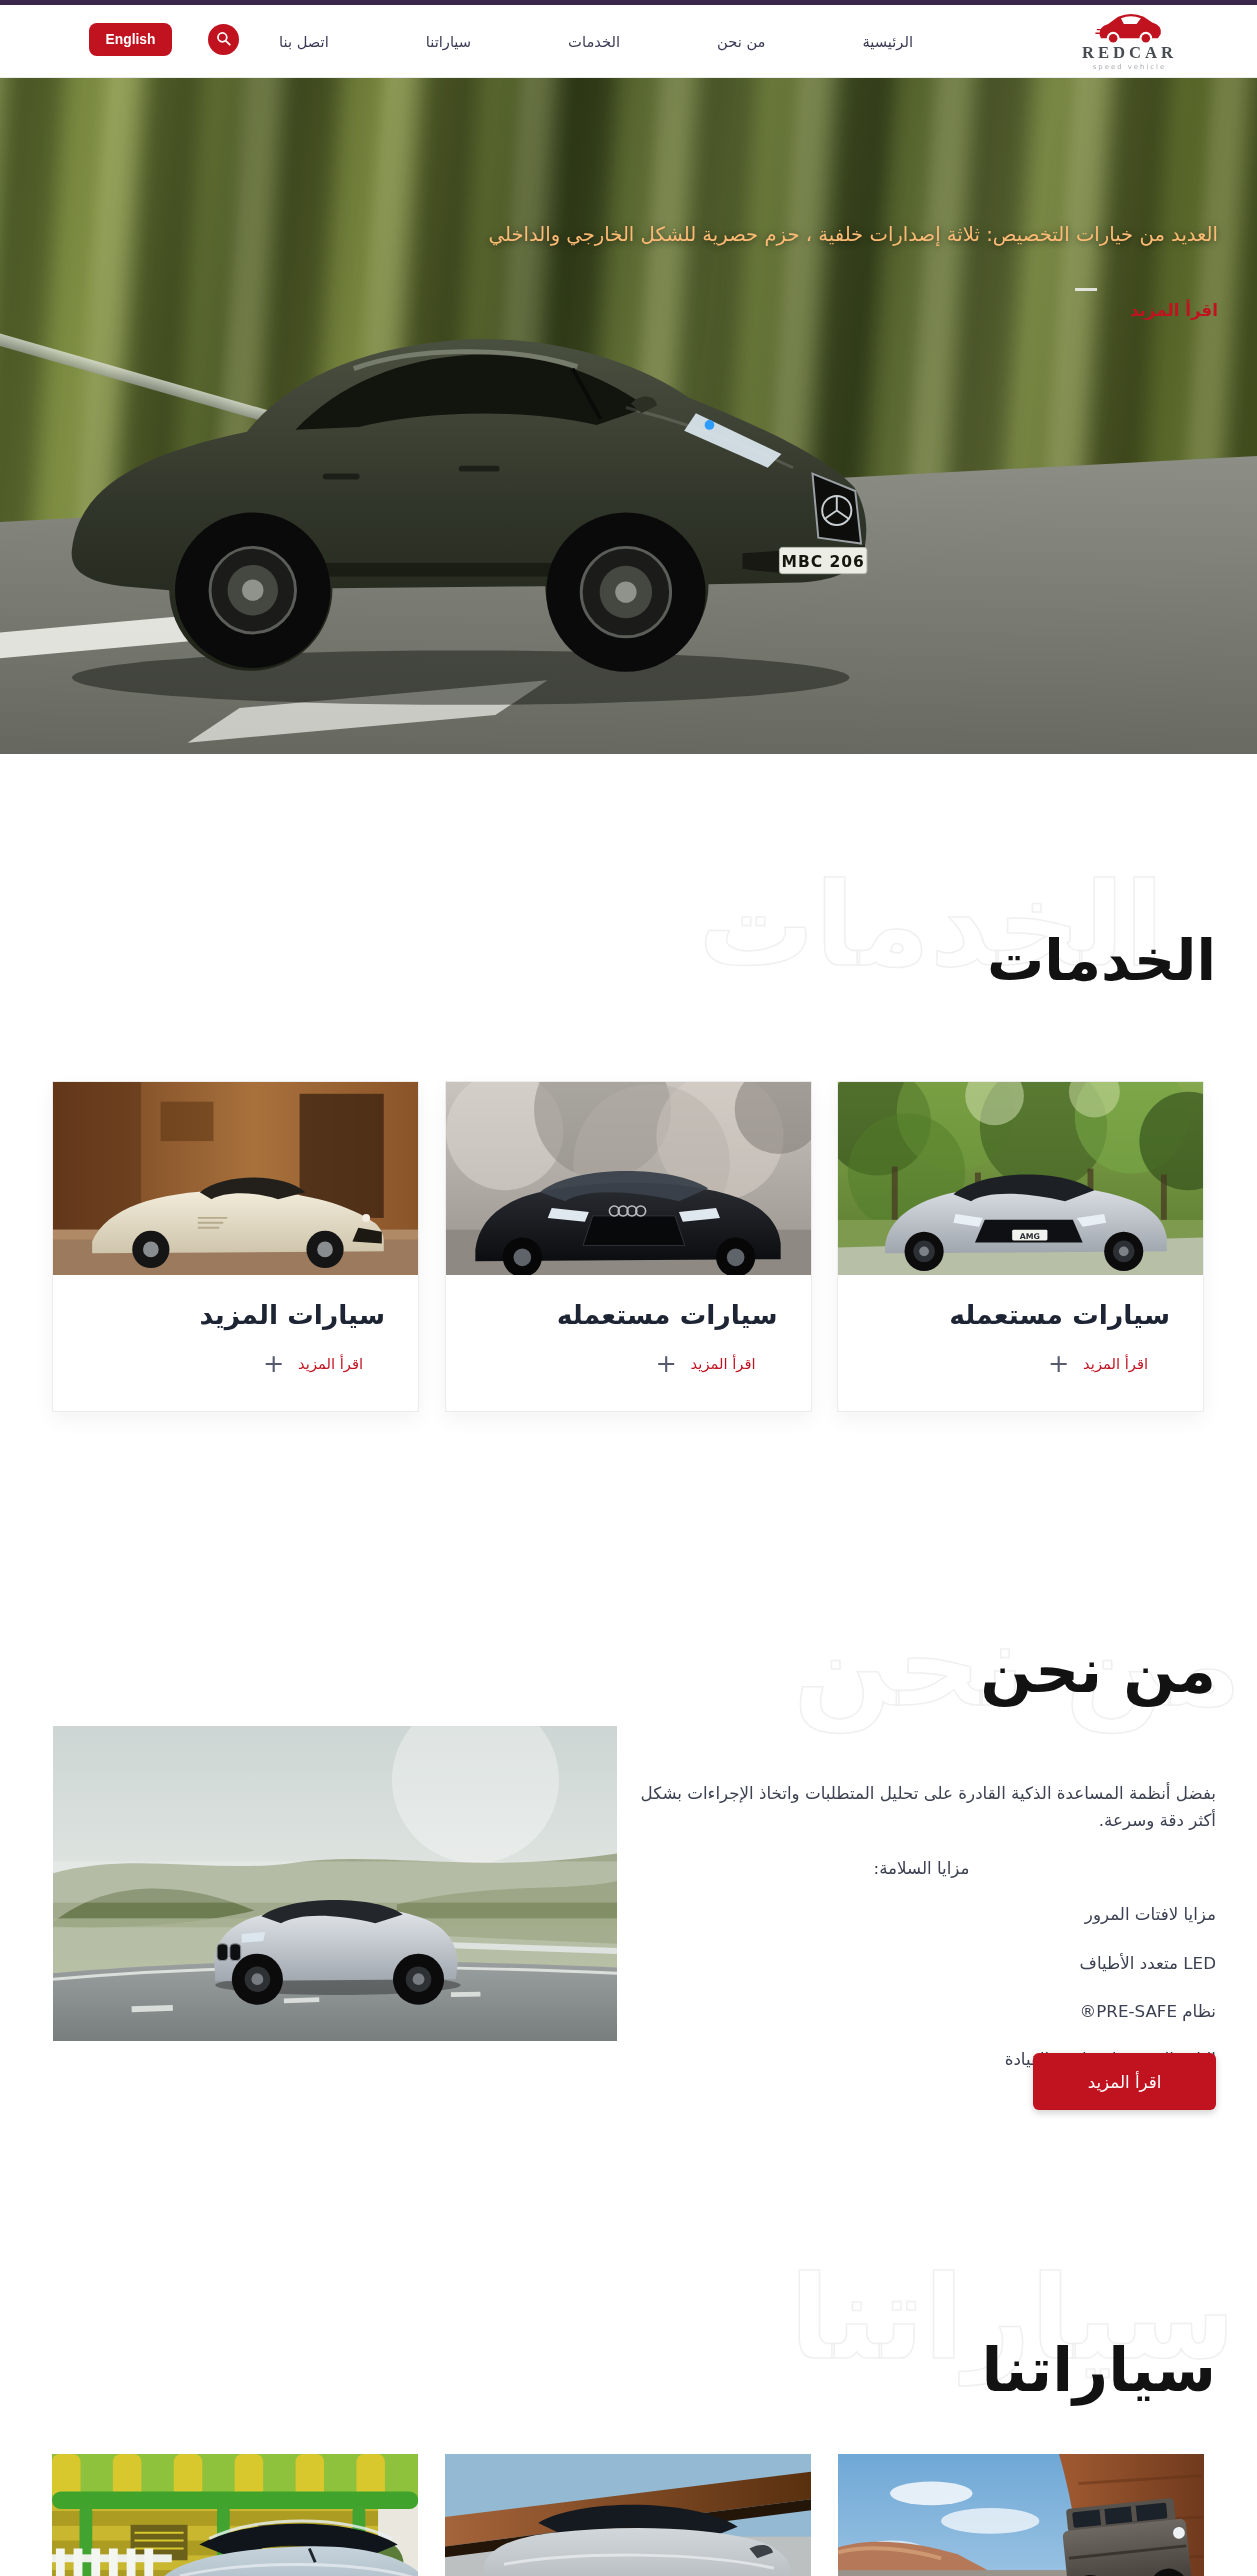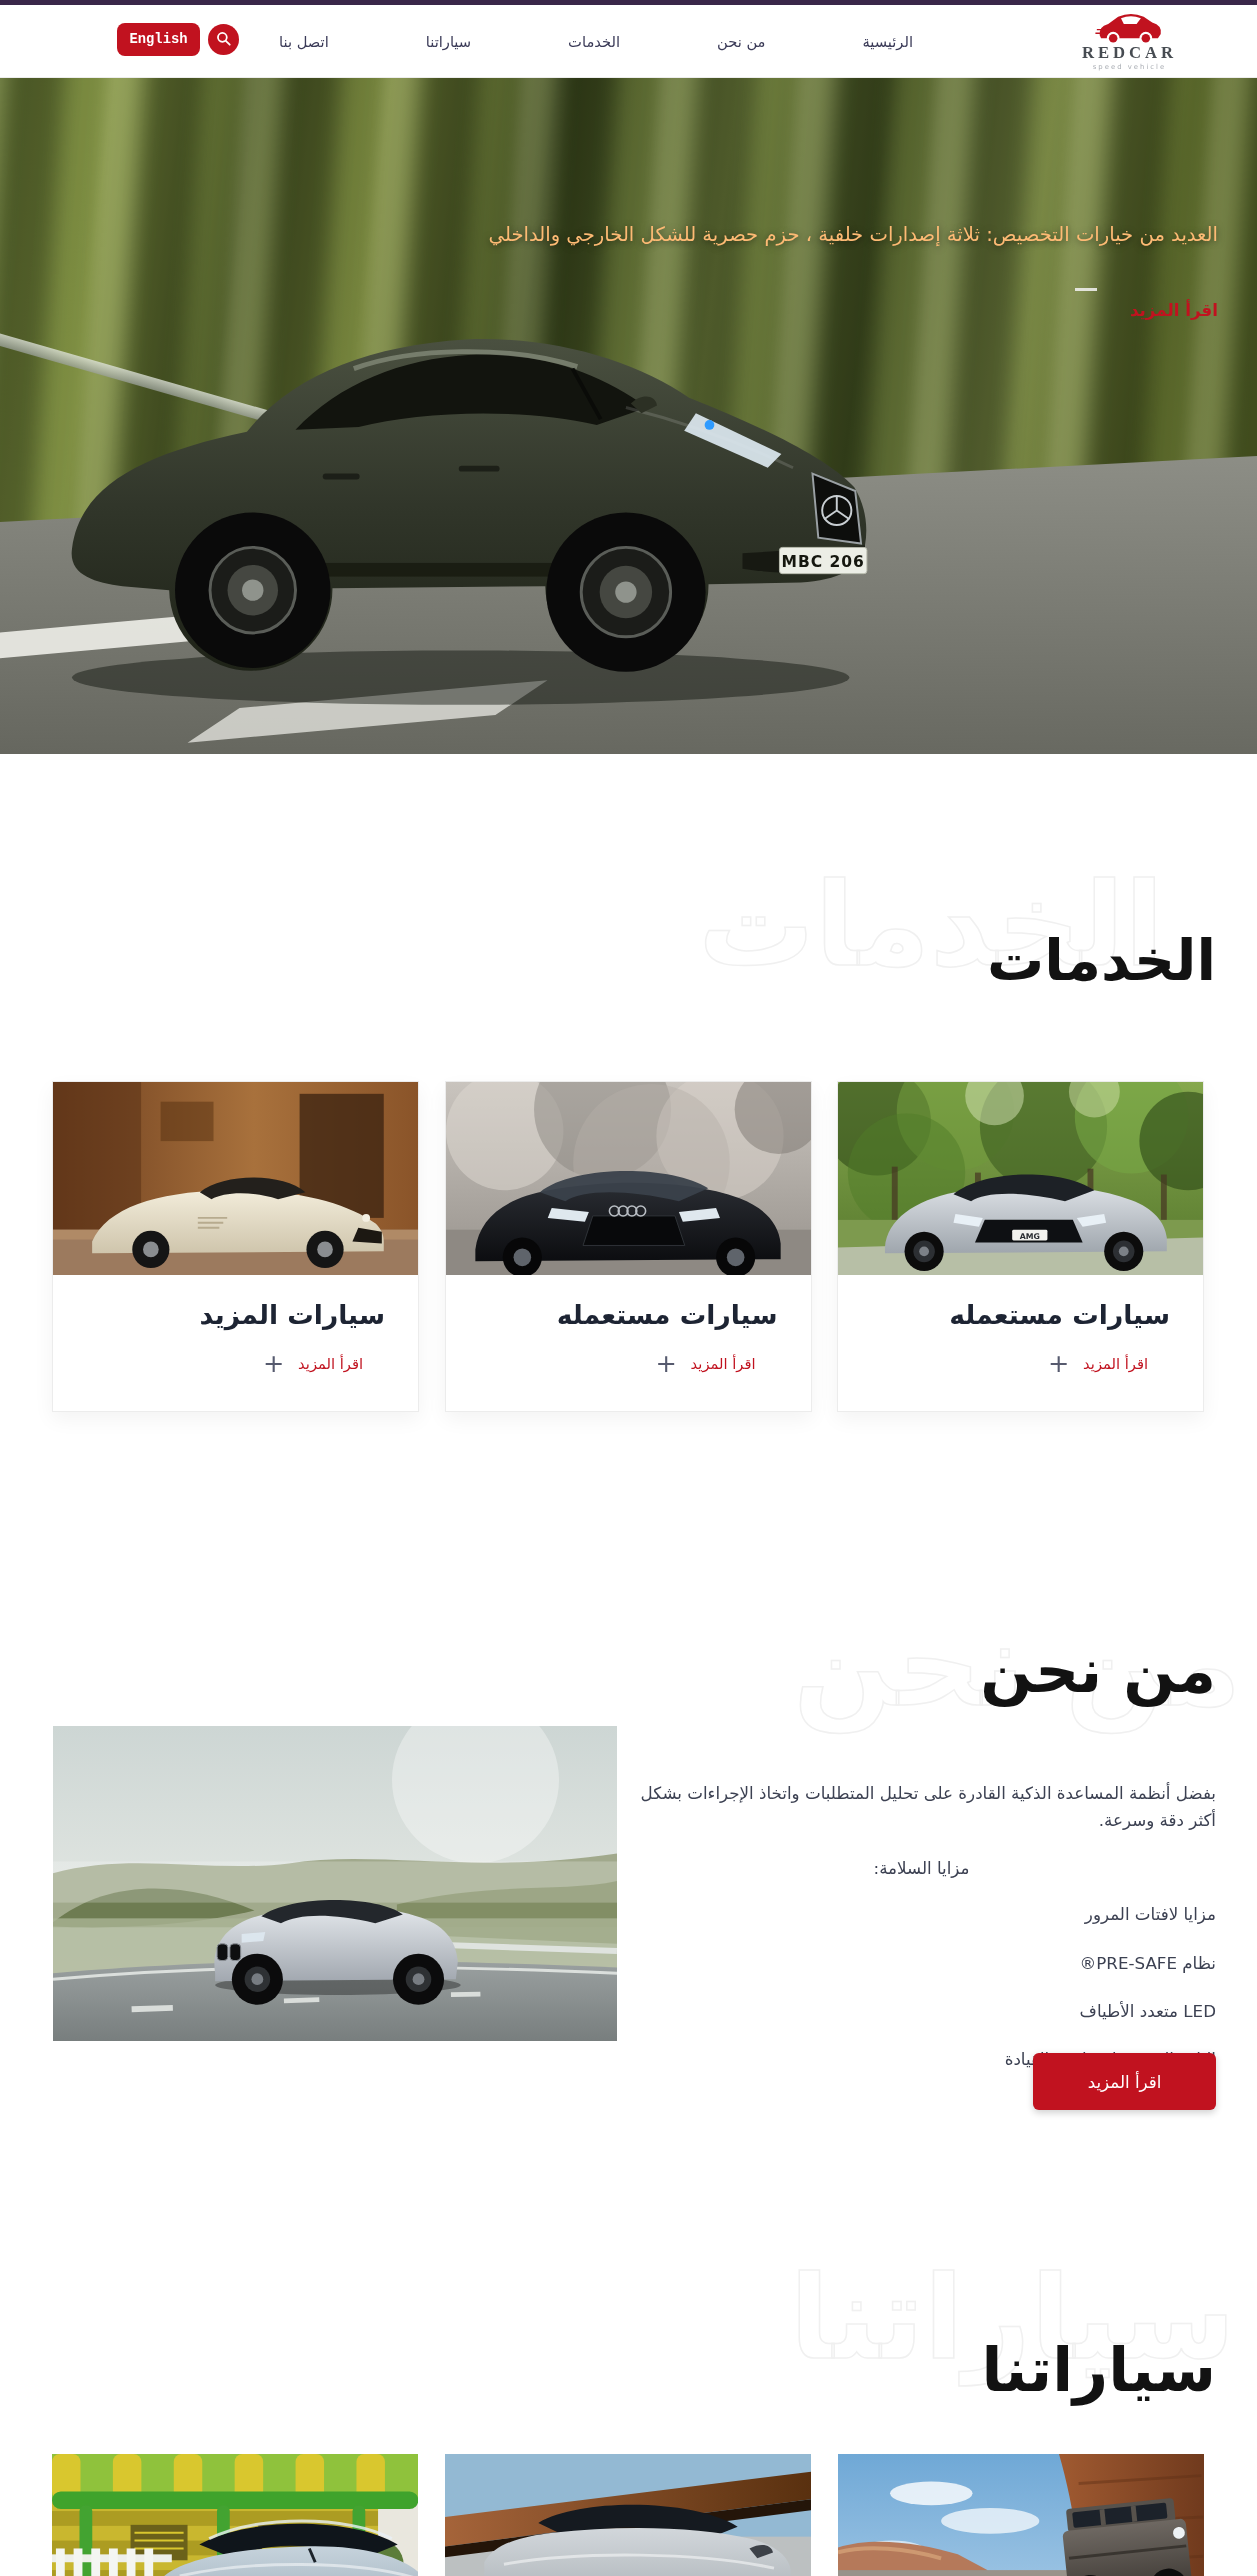--- a/index.html
+++ b/index.html
@@ -10,21 +10,21 @@
   
   .topbar { position:absolute; top:0; left:0; right:0; height:4.9px; background:#3a2749; }
   header.site { position:absolute; top:4.9px; left:0; right:0; height:73px; background:#fff; border-bottom:1px solid #ededed; }
   .logo { position:absolute; right:39px; top:5.9px; width:177px; text-align:center; cursor:pointer; }
   .logo svg { display:block; margin:0 auto; }
   .logo-name { font-size:16.7px; font-weight:700; letter-spacing:3.9px; color:#474c52; line-height:1; margin-top:1px;font-family:Liberation Serif, serif; }
   .logo-tag { font-size:6.9px; letter-spacing:2px; color:#a9adb3; margin-top:2px; }
   nav.main { position:absolute; right:344px; left:280px; top:0; height:73px; display:flex; align-items:center; justify-content:space-between; }
   nav.main a { font-size:14.7px; color:#3a3a57; text-decoration:none; white-space:nowrap; cursor:pointer; }
   .search-btn { position:absolute; left:209px; top:18.7px; width:31px; height:31px; border-radius:50%; background:var(--red); display:flex; align-items:center; justify-content:center; cursor:pointer; }
-  .lang-btn { position:absolute; left:118px; top:17.7px; width:83px; height:33px; border:none; border-radius:7.9px; background:var(--red); color:#fff; font-size:13.8px; font-weight:700; font-family:Liberation Mono, monospace; cursor:pointer; }
+  .lang-btn { position:absolute; left:90px; top:17.7px; width:83px; height:33px; border:none; border-radius:7.9px; background:var(--red); color:#fff; font-size:13.8px; font-weight:700; font-family:Liberation Sans, sans-serif; cursor:pointer; }
   :root { --red:#c1121f; --heading:#121212; --text:#3c4152; }
 
   
   .hero { position:absolute; top:78px; left:0; right:0; height:676px; overflow:hidden; background:#49531f; }
   .hero-bg { position:absolute; inset:-19.6px;
     background:linear-gradient(97deg,#57662e 0%,#78873f 10%,#3e4a20 20%,#6d7a38 30%,#2f3a18 42%,#66743a 55%,#3c4820 66%,#717e42 78%,#46521f 88%,#5c6a2e 100%);
   }
   .hero-streaks { position:absolute; inset:-29.5px; filter:blur(6.9px);
     background:repeating-linear-gradient(94deg, rgba(221,233,160,.28) 0 25.5px, rgba(21,30,6,.30) 51px 84px, rgba(150,170,80,.22) 108px 138px);
   }
@@ -339,22 +339,22 @@
       <circle cx="372" cy="258" r="26" fill="#0b0b0c"></circle>
         <circle cx="372" cy="258" r="13" fill="#2e3134"></circle>
         <circle cx="372" cy="258" r="6" fill="#777c82"></circle>
     </svg>
   </div>
 
   <div class="about-text">
     <p class="lead">بفضل أنظمة المساعدة الذكية القادرة على تحليل المتطلبات واتخاذ الإجراءات بشكل أكثر دقة وسرعة.</p>
     <div class="feat-label">مزايا السلامة:</div>
     <div class="feat">مزايا لافتات المرور</div>
+    <div class="feat">LED متعدد الأطياف</div>
     <div class="feat">نظام PRE-SAFE®</div>
-    <div class="feat">LED متعدد الأطياف</div>
     <div class="feat">الباقة المميزة لمساعدة القيادة</div>
   </div>
   <button class="about-btn">اقرأ المزيد</button>
 
   <div class="watermark wm-cars">سياراتنا</div>
   <h2 class="sec h-cars">سياراتنا</h2>
 
   <div class="cars-row">
 
     <div class="car-tile">

